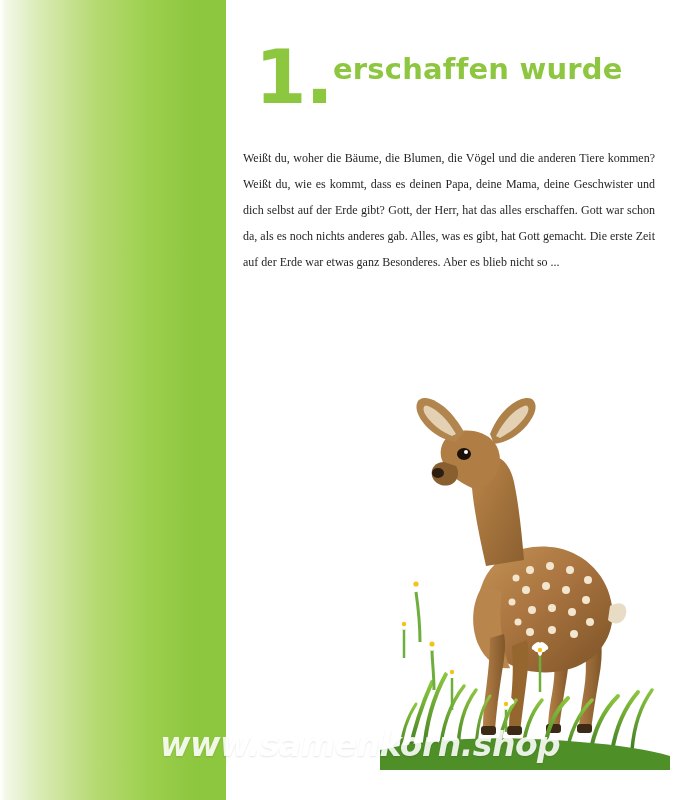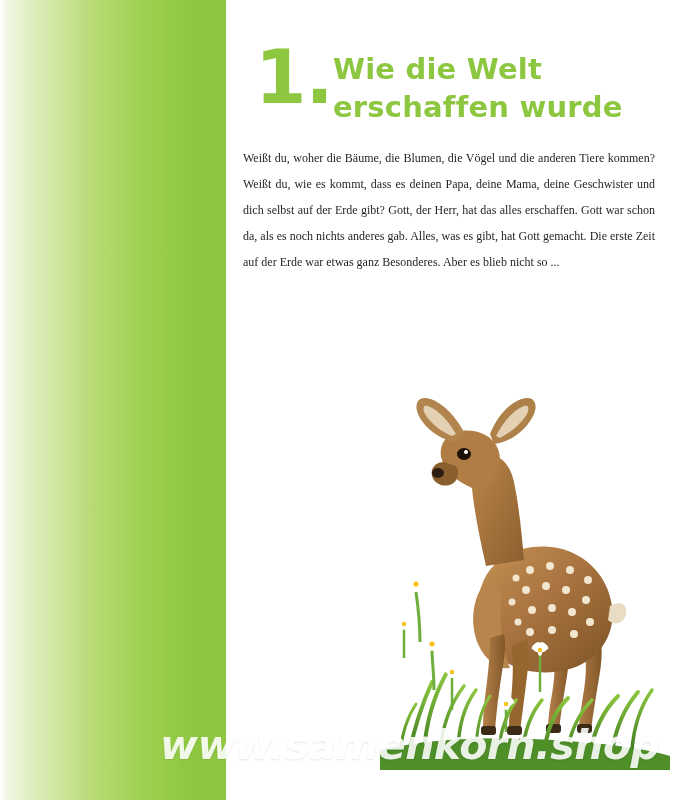--- a/index.html
+++ b/index.html
@@ -100,41 +100,40 @@
   
   .watermark {
     position: absolute;
     left: 160px;
     top: 722px;
     width: 420px;
     height: 46px;
     font-family: "DejaVu Sans", sans-serif;
     font-weight: bold;
     font-style: italic;
-    font-size: 41px;
+    font-size: 33px;
     line-height: 46px;
     color: #ffffff;
     opacity: 0.88;
     text-shadow: 0 1px 2px rgba(0,0,0,0.12);
     letter-spacing: -0.5px;
     white-space: nowrap;
   }
 </style>
 </head>
 <body>
 
 <div class="page">
 
   <div class="green-band"></div>
   <div class="green-band-edge"></div>
 
   <div class="chapter-head">
     <div class="chapter-number">1.</div>
     <div class="chapter-title">
-      <span>Wie die Welt</span>
       <span class="line2">erschaffen wurde</span>
     </div>
   </div>
 
   <div class="body-text">Weißt du, woher die Bäume, die Blumen, die Vögel und die anderen Tiere kommen? Weißt du, wie es kommt, dass es deinen Papa, deine Mama, deine Geschwister und dich selbst auf der Erde gibt? Gott, der Herr, hat das alles erschaffen. Gott war schon da, als es noch nichts anderes gab. Alles, was es gibt, hat Gott gemacht. Die erste Zeit auf der Erde war etwas ganz Besonderes. Aber es blieb nicht so ...</div>
 
   <div class="illustration">
     <svg class="illus-svg" width="290" height="400" viewBox="0 0 290 400" xmlns="http://www.w3.org/2000/svg">
       <defs>
         <linearGradient id="bodyGrad" x1="0" y1="0" x2="1" y2="1">

